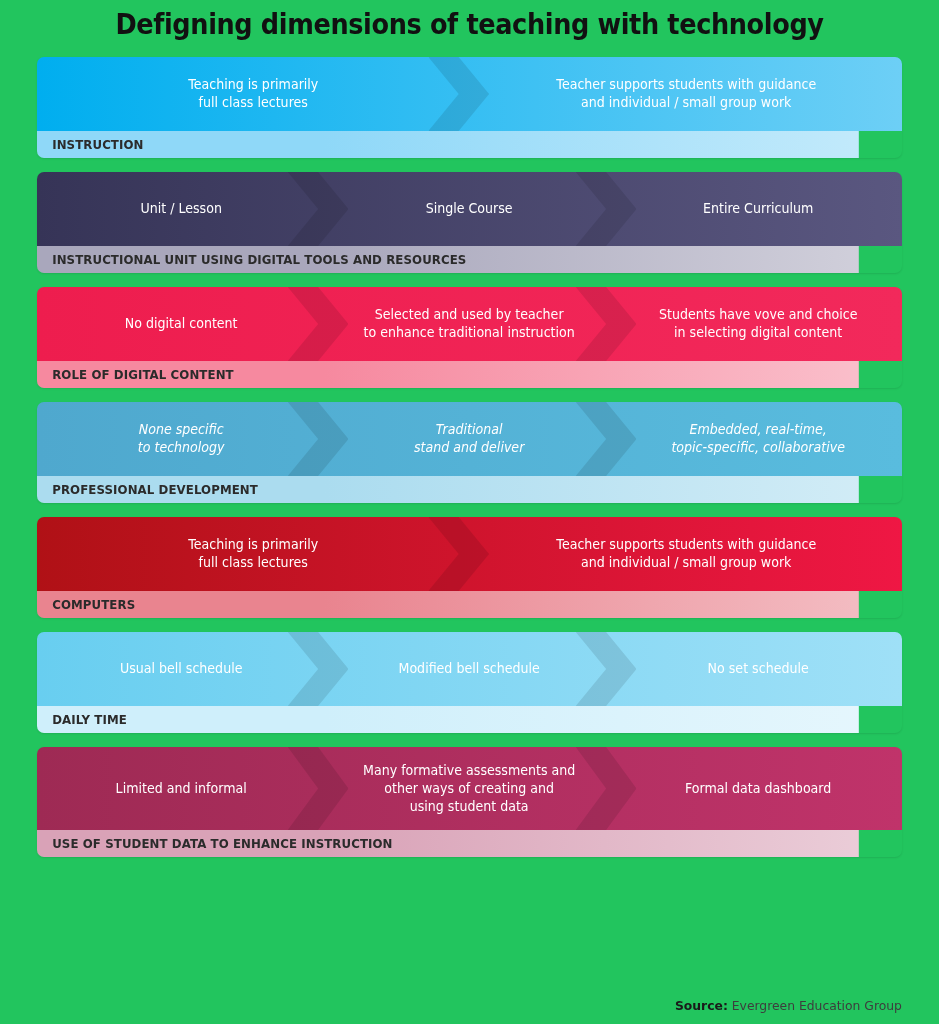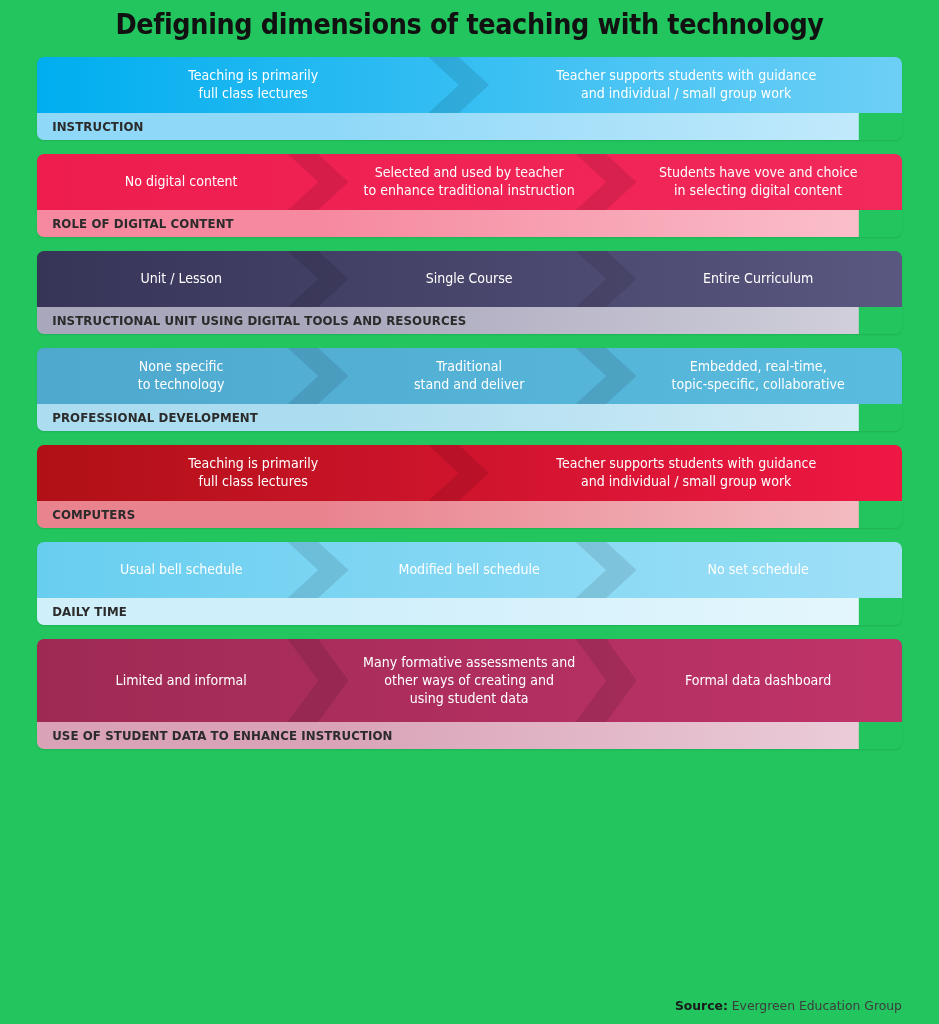--- a/index.html
+++ b/index.html
@@ -46,21 +46,21 @@
     width: 865px;
     margin-bottom: 14px;
     border-radius: 7px;
     overflow: hidden;
     position: relative;
     box-shadow: 0 1px 2px rgba(0,0,0,0.10);
   }
 
   .band {
     position: relative;
-    height: 56px;
+    height: 74px;
     display: flex;
     overflow: hidden;
   }
 
   .band.tall { height: 83px; }
 
   .seg {
     position: relative;
     flex: 1 1 0;
     display: flex;
@@ -134,55 +134,55 @@
           <span class="chev"></span>
         </div>
         <div class="seg">
           <span class="seg-text">Teacher supports students with guidance<br>and individual / small group work</span>
         </div>
       </div>
       <div class="labelbar" id="label-0" style="background: linear-gradient(to right, rgb(143, 216, 248) 0%, rgb(143, 216, 248) 35%, rgba(255, 255, 255, 0.45) 100%), rgb(143, 216, 248);">INSTRUCTION</div>
     </div>
 
     <div class="row">
+      <div class="band" id="band-2" style="background: linear-gradient(to right, rgb(54, 52, 87) 0%, rgb(90, 87, 128) 100%);">
+        <div class="seg">
+          <span class="seg-text">Unit / Lesson</span>
+          <span class="chev"></span>
+        </div>
+        <div class="seg">
+          <span class="seg-text">Single Course</span>
+          <span class="chev"></span>
+        </div>
+        <div class="seg">
+          <span class="seg-text">Entire Curriculum</span>
+        </div>
+      </div>
+      <div class="labelbar" id="label-2" style="background: linear-gradient(to right, rgb(169, 167, 188) 0%, rgb(169, 167, 188) 35%, rgba(255, 255, 255, 0.45) 100%), rgb(169, 167, 188);">INSTRUCTIONAL UNIT USING DIGITAL TOOLS AND RESOURCES</div>
+    </div>
+
+    <div class="row">
       <div class="band" id="band-1" style="background: linear-gradient(to right, rgb(238, 29, 78) 0%, rgb(242, 41, 91) 100%);">
         <div class="seg">
           <span class="seg-text">No digital content</span>
           <span class="chev"></span>
         </div>
         <div class="seg">
           <span class="seg-text">Selected and used by teacher<br>to enhance traditional instruction</span>
           <span class="chev"></span>
         </div>
         <div class="seg">
           <span class="seg-text">Students have vove and choice<br>in selecting digital content</span>
         </div>
       </div>
       <div class="labelbar" id="label-1" style="background: linear-gradient(to right, rgb(246, 137, 159) 0%, rgb(246, 137, 159) 35%, rgba(255, 255, 255, 0.45) 100%), rgb(246, 137, 159);">ROLE OF DIGITAL CONTENT</div>
     </div>
 
     <div class="row">
-      <div class="band" id="band-2" style="background: linear-gradient(to right, rgb(54, 52, 87) 0%, rgb(90, 87, 128) 100%);">
-        <div class="seg">
-          <span class="seg-text">Unit / Lesson</span>
-          <span class="chev"></span>
-        </div>
-        <div class="seg">
-          <span class="seg-text">Single Course</span>
-          <span class="chev"></span>
-        </div>
-        <div class="seg">
-          <span class="seg-text">Entire Curriculum</span>
-        </div>
-      </div>
-      <div class="labelbar" id="label-2" style="background: linear-gradient(to right, rgb(169, 167, 188) 0%, rgb(169, 167, 188) 35%, rgba(255, 255, 255, 0.45) 100%), rgb(169, 167, 188);">INSTRUCTIONAL UNIT USING DIGITAL TOOLS AND RESOURCES</div>
-    </div>
-
-    <div class="row">
-      <div class="band" id="band-3" style="background: linear-gradient(to right, rgb(79, 168, 206) 0%, rgb(89, 188, 222) 100%);">
+      <div class="band" id="band-3" style="background: linear-gradient(to right, rgb(79, 168, 206) 0%, rgb(89, 188, 222) 100%); font-style: italic;">
         <div class="seg">
           <span class="seg-text">None specific<br>to technology</span>
           <span class="chev"></span>
         </div>
         <div class="seg">
           <span class="seg-text">Traditional<br>stand and deliver</span>
           <span class="chev"></span>
         </div>
         <div class="seg">
           <span class="seg-text">Embedded, real-time,<br>topic-specific, collaborative</span>

